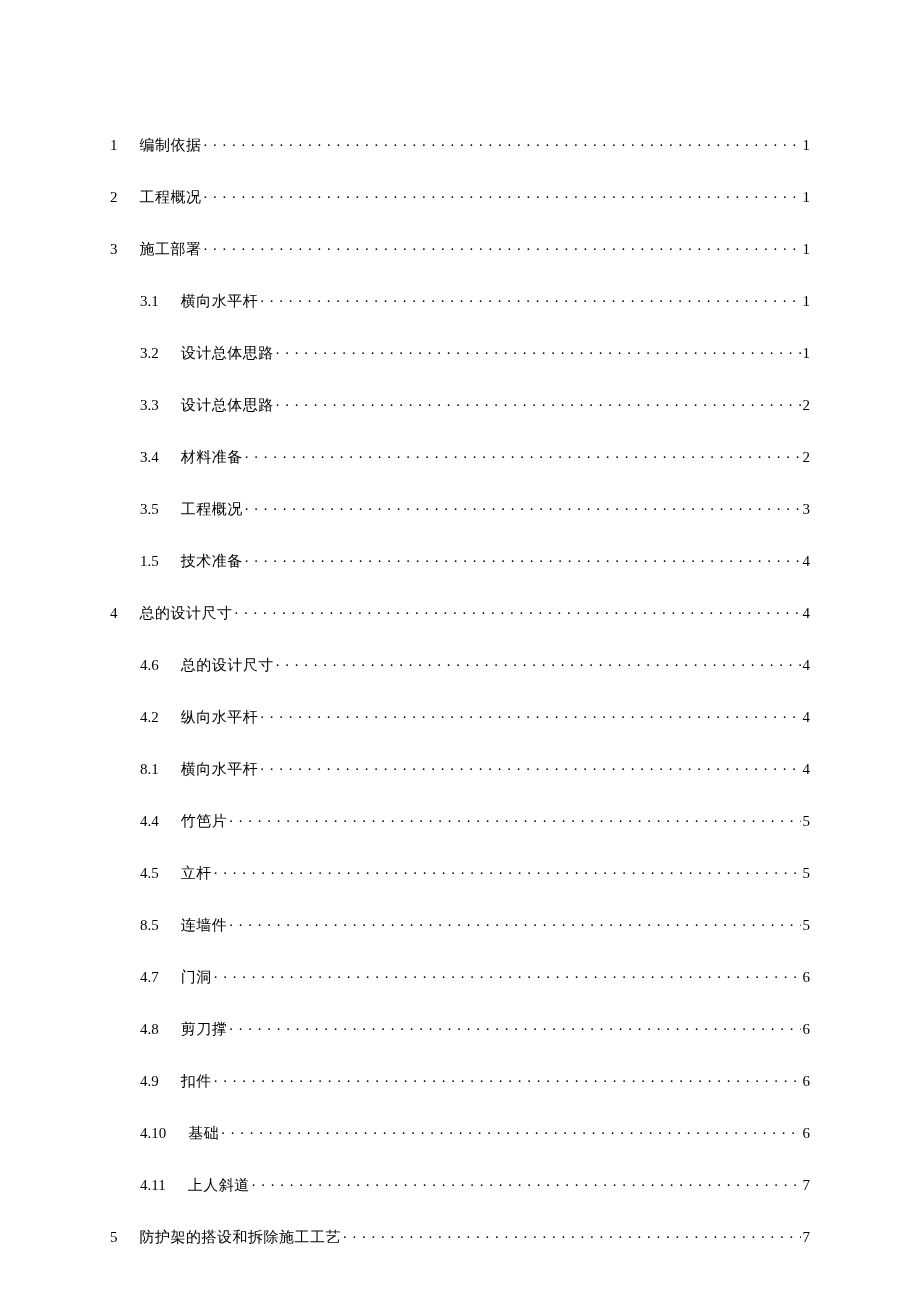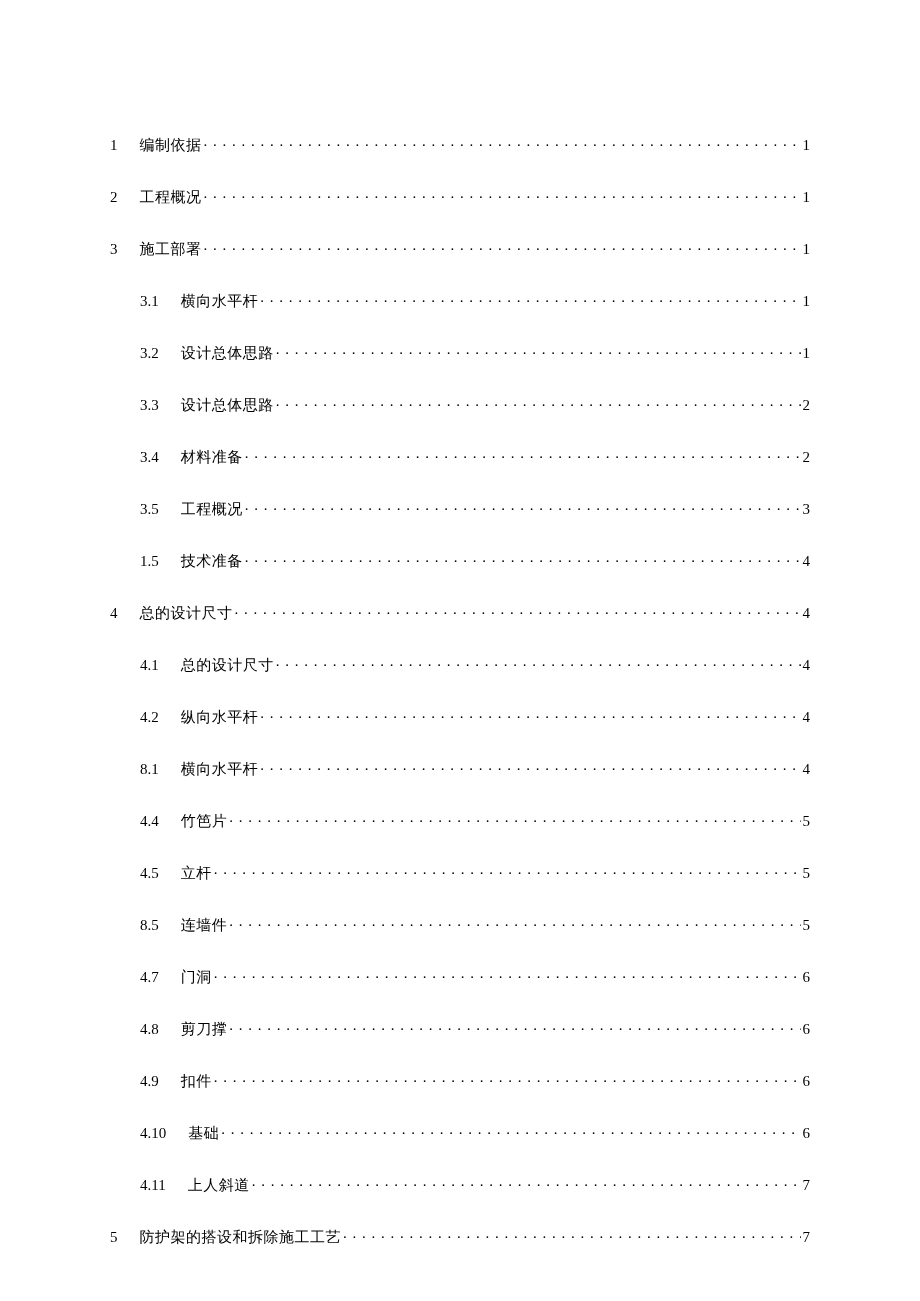--- a/index.html
+++ b/index.html
@@ -124,21 +124,21 @@
         <span class="dots"></span>
         <span class="pg">4</span>
       </div>
       <div class="toc-row level-1">
         <span class="num">4</span>
         <span class="title">总的设计尺寸</span>
         <span class="dots"></span>
         <span class="pg">4</span>
       </div>
       <div class="toc-row level-2">
-        <span class="num">4.1</span>
+        <span class="num">4.6</span>
         <span class="title">总的设计尺寸</span>
         <span class="dots"></span>
         <span class="pg">4</span>
       </div>
       <div class="toc-row level-2">
         <span class="num">4.2</span>
         <span class="title">纵向水平杆</span>
         <span class="dots"></span>
         <span class="pg">4</span>
       </div>

